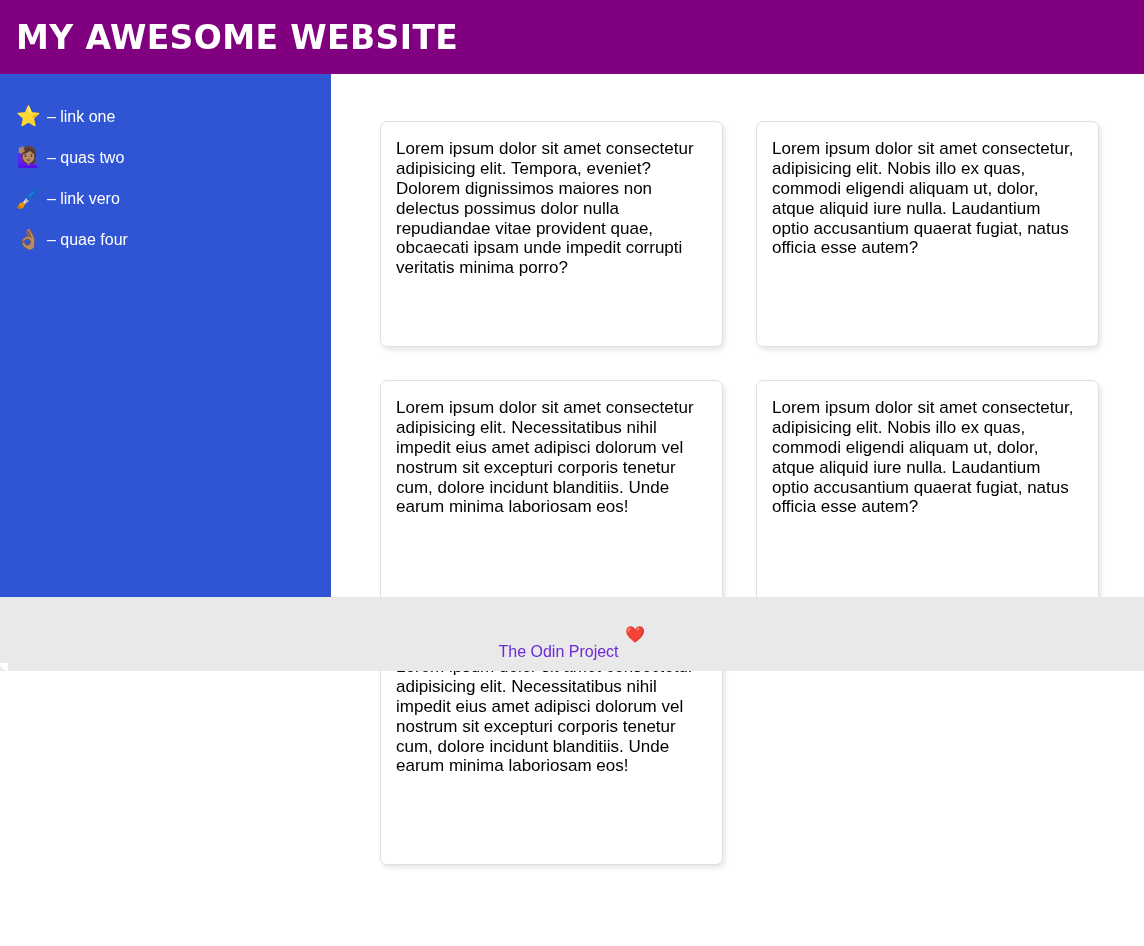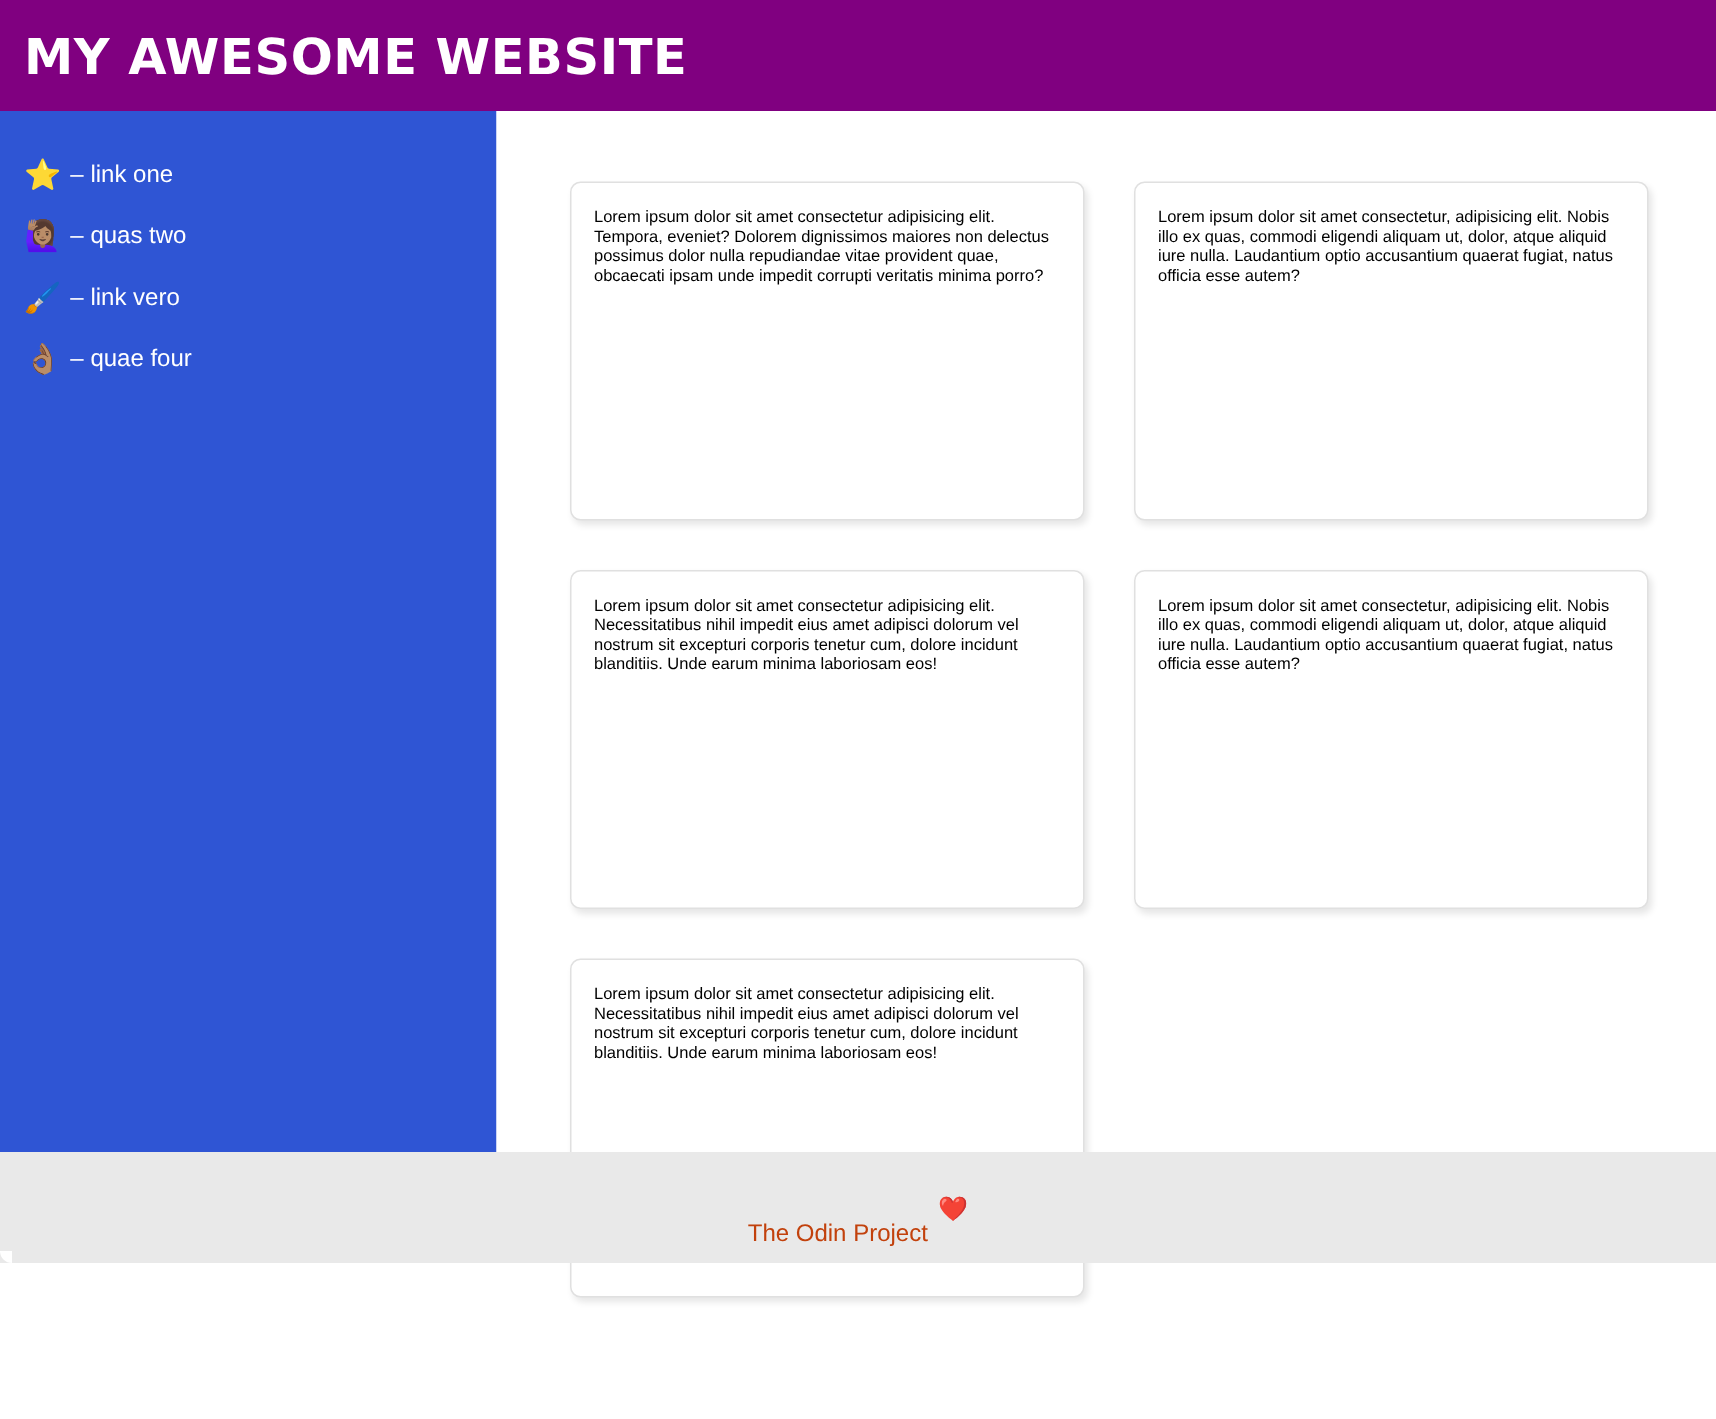--- a/index.html
+++ b/index.html
@@ -9,21 +9,21 @@
   }
   body {
     width: 1144px;
     height: 946px;
     background: #ffffff;
     font-family: "Liberation Sans", sans-serif;
     overflow: hidden;
   }
   .page {
     width: 1144px;
-    height: 842px;
+    height: 671px;
     display: flex;
     flex-direction: column;
     background: #ffffff;
     position: relative;
   }
   
   .header {
     height: 74px;
     min-height: 74px;
     background: #800080;
@@ -89,36 +89,36 @@
     background: #ffffff;
     border: 1px solid #e0e0e0;
     border-radius: 7px;
     box-shadow: 2px 3px 5px rgba(0,0,0,0.10);
     padding: 17px 18px 17px 15px;
     height: 226px;
     overflow: hidden;
   }
   .card-text {
     margin: 0;
-    font-size: 11px;
+    font-size: 17px;
     line-height: 1.17;
     color: #000000;
   }
   
   .footer {
     height: 74px;
     min-height: 74px;
     background: #e9e9e9;
     display: flex;
     align-items: center;
     justify-content: center;
     gap: 0;
   }
   .footer-link {
-    color: #c2410c;
+    color: #6d28d9;
     font-size: 16px;
     text-decoration: none;
     cursor: pointer;
     margin-top: 36px;
   }
   .footer-heart {
     font-family: "DejaVu Sans", sans-serif;
     font-size: 16px;
     margin-left: 7px;
     color: #e02020;

